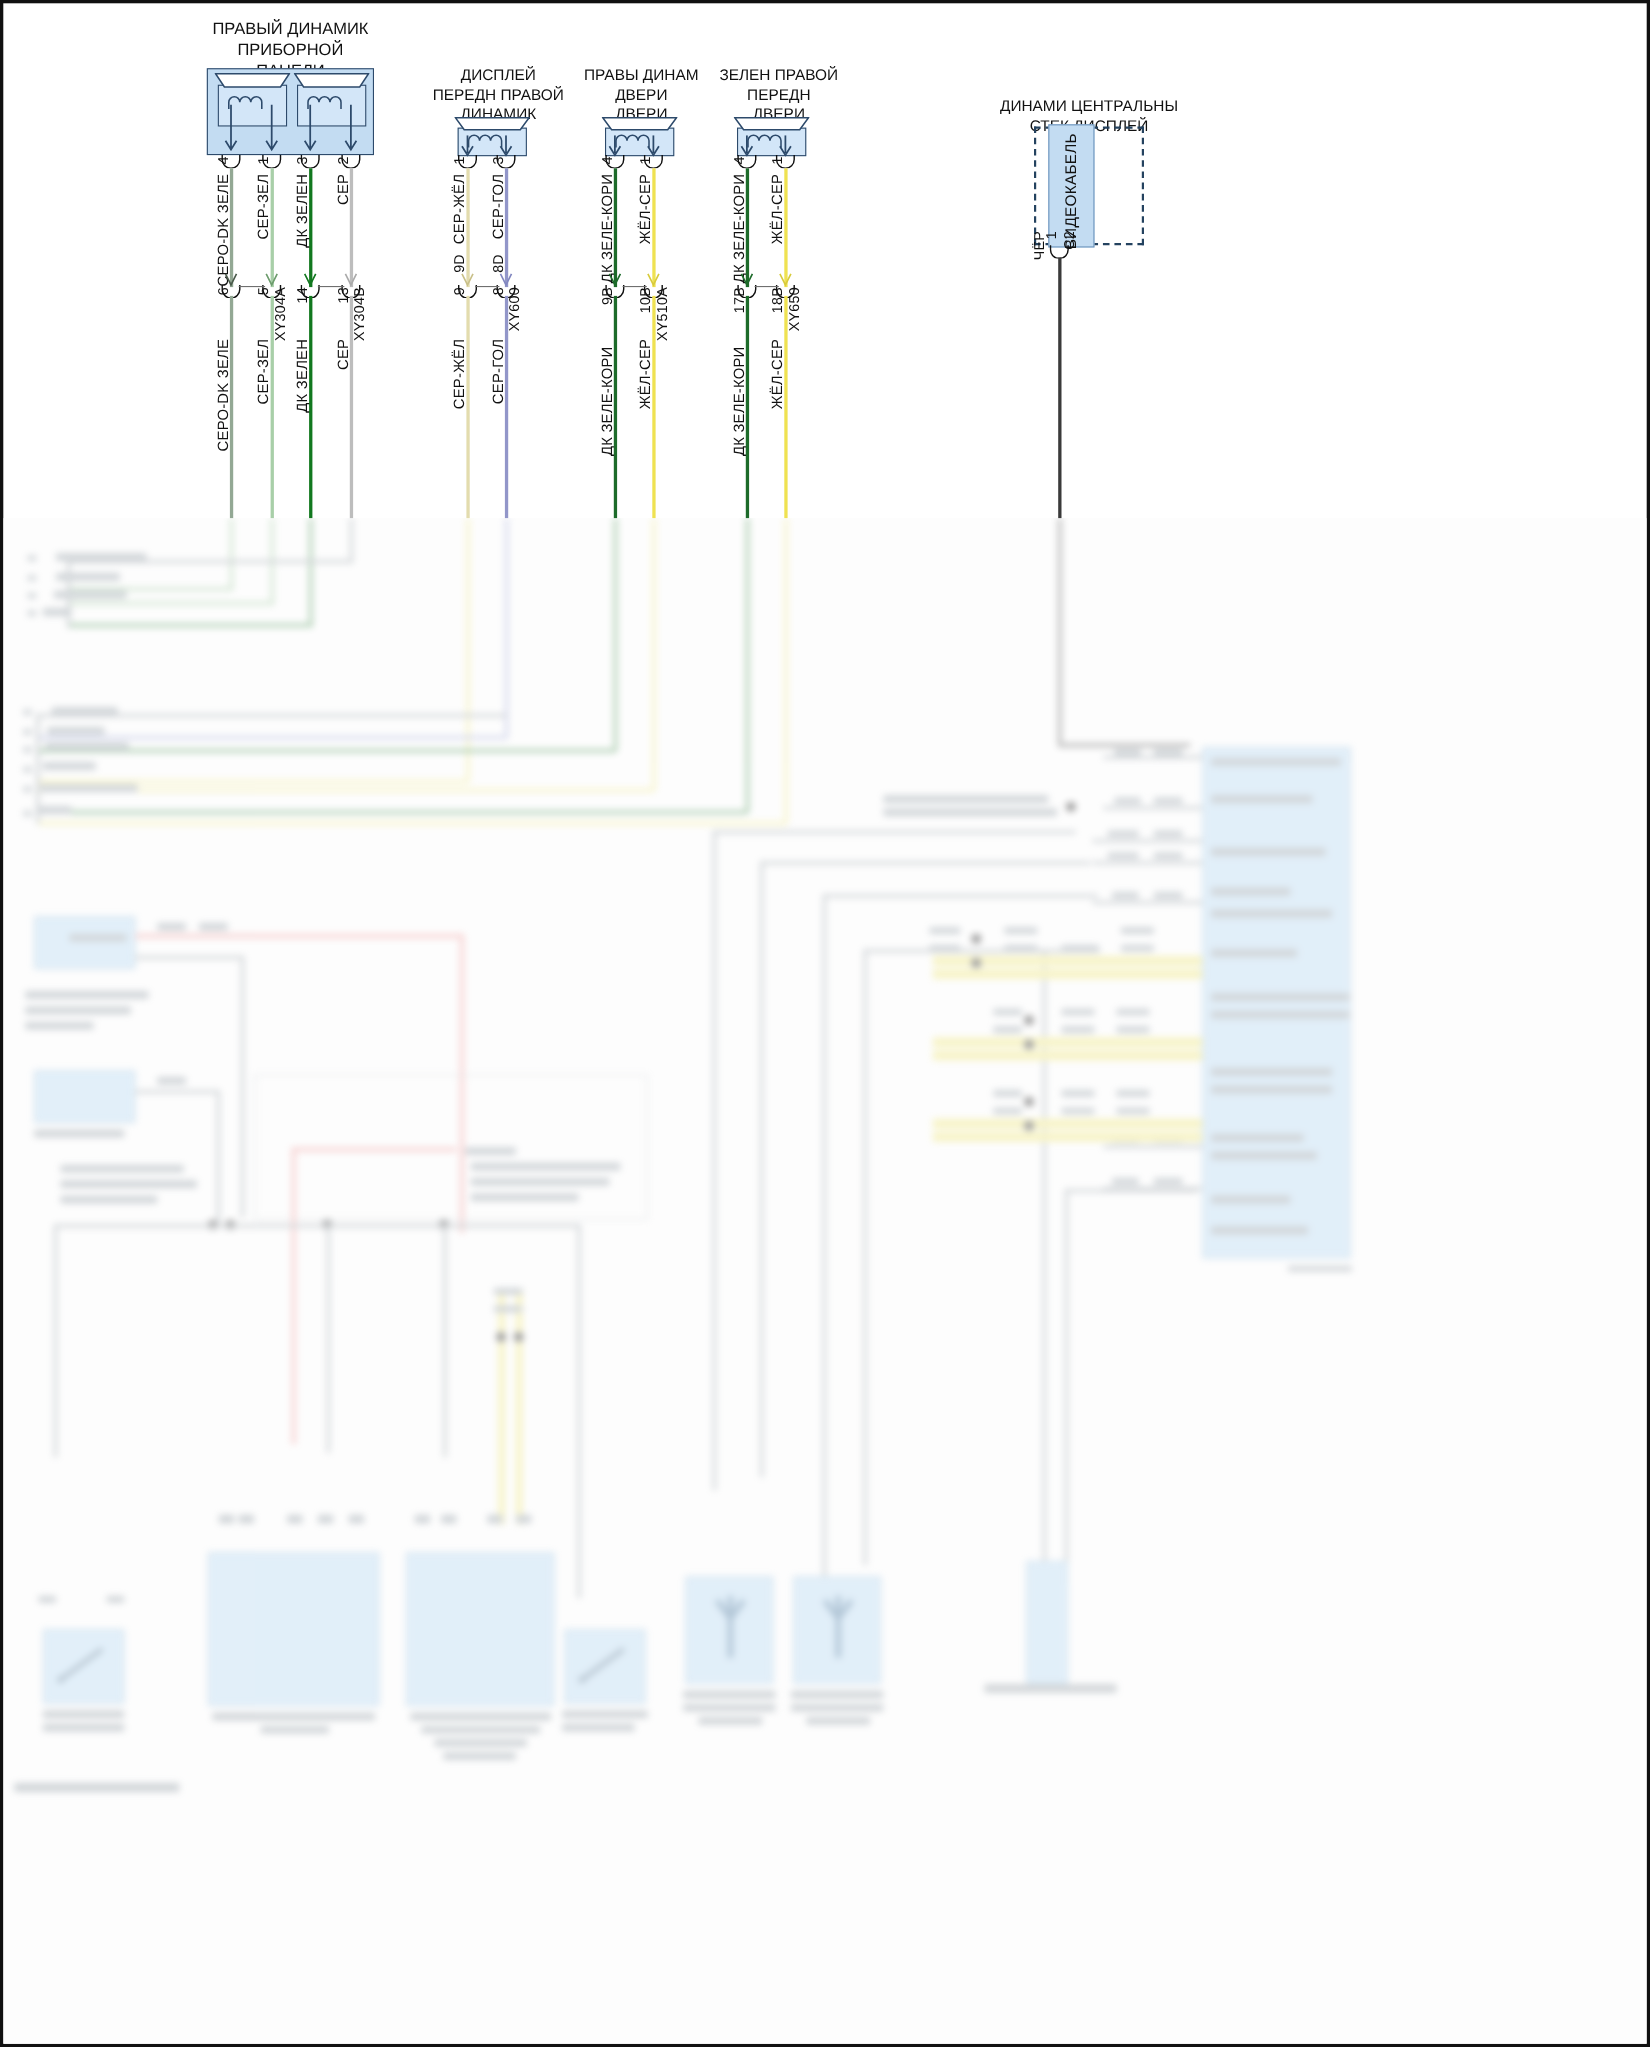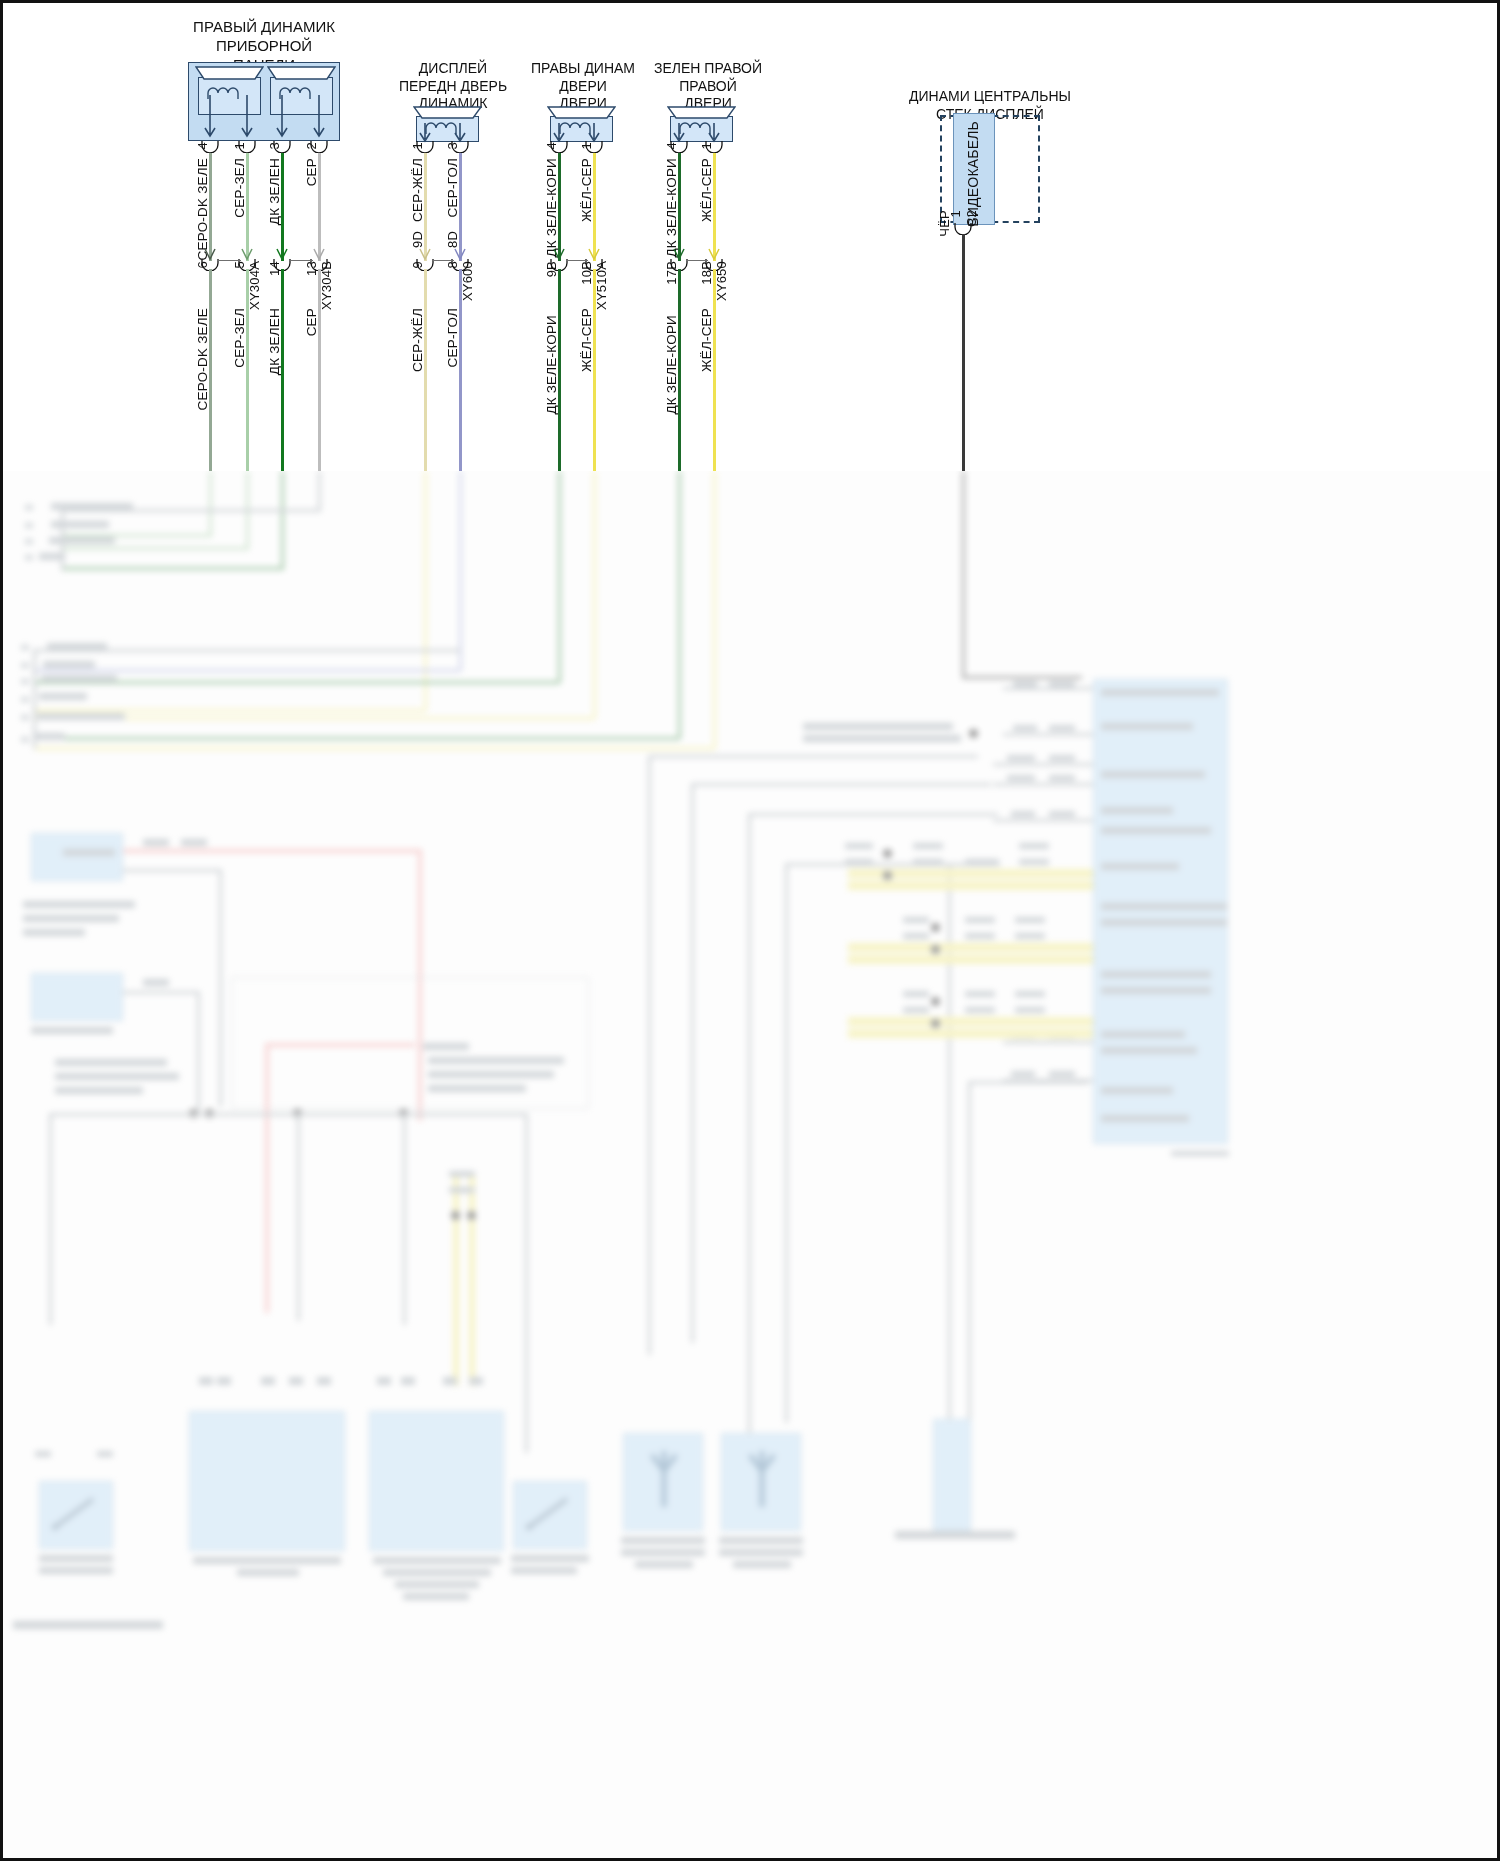--- a/index.html
+++ b/index.html
@@ -221,21 +221,21 @@
 
       <div class="wire" style="left:206px; top:266px; height:204px; background:#93a894;"></div>
       <div class="wire" style="left:243px; top:266px; height:204px; background:#a8cfa8;"></div>
       <div class="wire" style="left:278px; top:266px; height:204px; background:#12781f;"></div>
       <div class="wire" style="left:315px; top:266px; height:204px; background:#bdbdbd;"></div>
     </div>
 
     <div>
       <div class="htext" style="left:370px; top:57px; width:160px;">
         <div>ДИСПЛЕЙ</div>
-        <div>ПЕРЕДН ДВЕРЬ</div>
+        <div>ПЕРЕДН ПРАВОЙ</div>
         <div>ДИНАМИК</div>
       </div>
       <div class="spk" style="left:413px; top:113px; width:63px; height:26px;"></div>
       <svg class="spk-horn" style="left:410px; top:103px; width:69px; height:13px; background:none; border:none;" viewBox="0 0 69 13">
         <polygon points="1,1 68,1 60,12 9,12" fill="#ffffff" stroke="#2d4a6b" stroke-width="1.4"></polygon>
       </svg>
       <svg class="coil" style="left:421px; top:116px; width:47px; height:16px;" viewBox="0 0 47 16">
         <path d="M2,15 L2,9 A5,5 0 0 1 12,9 A5,5 0 0 1 22,9 A5,5 0 0 1 32,9 L32,15" fill="none" stroke="#2d4a6b" stroke-width="1.4"></path>
       </svg>
       <svg style="position:absolute; left:415px; top:120px; width:14px; height:22px;" viewBox="0 0 14 22">
@@ -329,21 +329,21 @@
       <div class="vtext" style="left:592px; top:258px; font-size:13px;">XY510A</div>
       <div class="vtext" style="left:542px; top:312px;">ДК ЗЕЛЕ-КОРИ</div>
       <div class="vtext" style="left:577px; top:305px;">ЖЁЛ-СЕР</div>
       <div class="wire" style="left:555px; top:266px; height:204px; background:#1d6b2a;"></div>
       <div class="wire" style="left:590px; top:266px; height:204px; background:#efe251;"></div>
     </div>
 
     <div>
       <div class="htext" style="left:615px; top:57px; width:180px;">
         <div>ЗЕЛЕН ПРАВОЙ</div>
-        <div>ПРАВОЙ</div>
+        <div>ПЕРЕДН</div>
         <div>ДВЕРИ</div>
       </div>
       <div class="spk" style="left:667px; top:113px; width:63px; height:26px;"></div>
       <svg class="spk-horn" style="left:664px; top:103px; width:69px; height:13px; background:none; border:none;" viewBox="0 0 69 13">
         <polygon points="1,1 68,1 60,12 9,12" fill="#ffffff" stroke="#2d4a6b" stroke-width="1.4"></polygon>
       </svg>
       <svg class="coil" style="left:675px; top:116px; width:47px; height:16px;" viewBox="0 0 47 16">
         <path d="M2,15 L2,9 A5,5 0 0 1 12,9 A5,5 0 0 1 22,9 A5,5 0 0 1 32,9 L32,15" fill="none" stroke="#2d4a6b" stroke-width="1.4"></path>
       </svg>
       <svg style="position:absolute; left:669px; top:120px; width:14px; height:22px;" viewBox="0 0 14 22">

